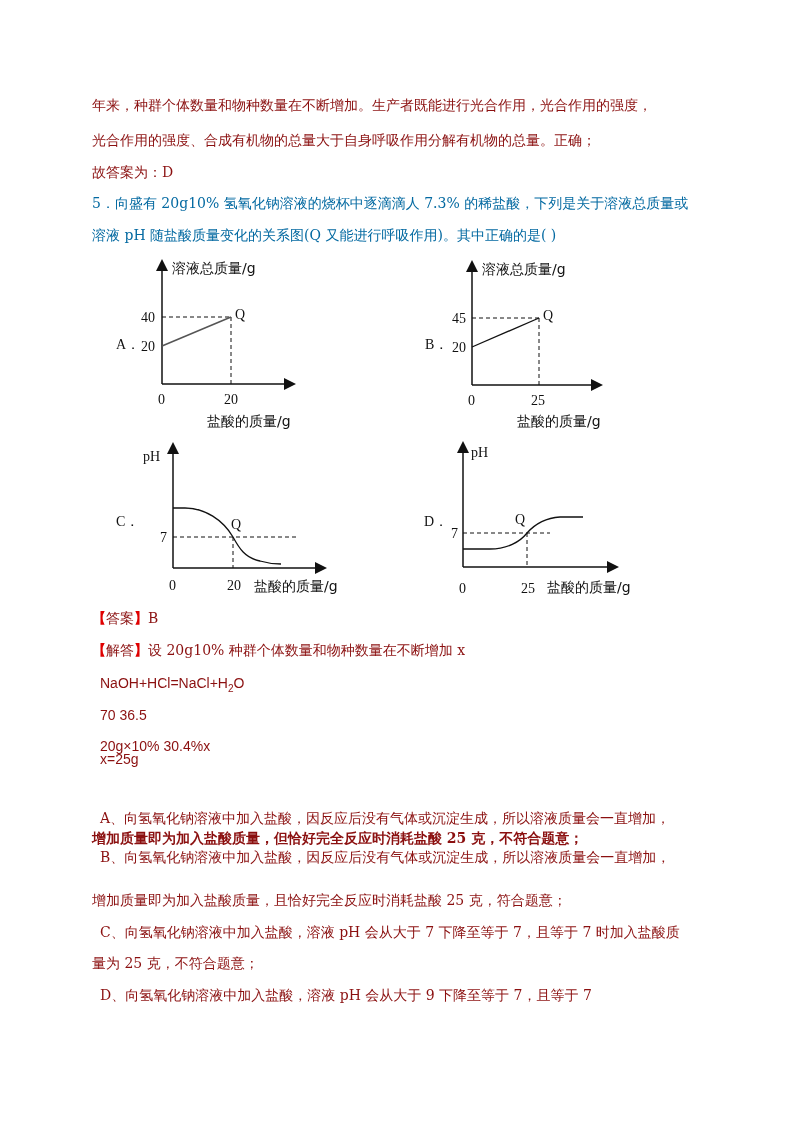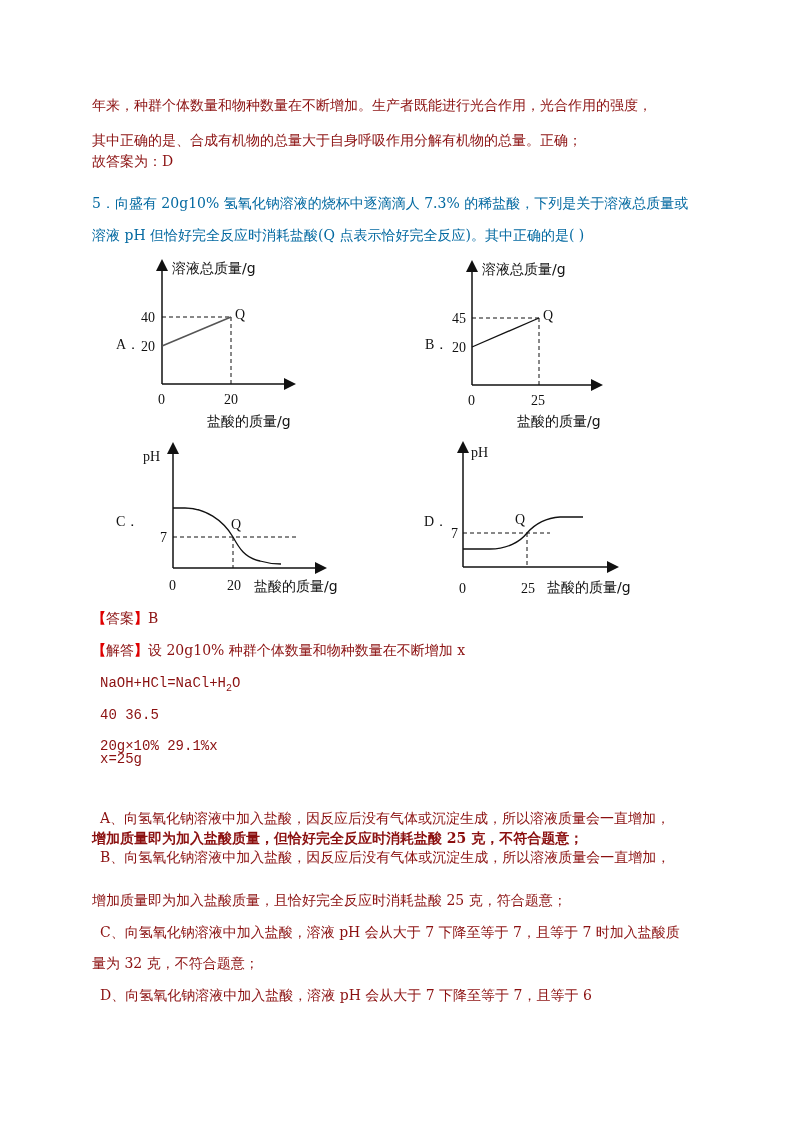--- a/index.html
+++ b/index.html
@@ -2,38 +2,38 @@
 <html><head>
 <meta charset="utf-8">
 <style>
   html, body { margin:0; padding:0; background:#fff; }
   body { width:794px; height:1123px; position:relative; overflow:hidden;
          font-family: "DejaVu Serif", "Liberation Serif", serif; }
   .line { position:absolute; left:92px; font-size:14px; color:#8b1010; white-space:nowrap; line-height:18px; }
   .black { color:#0369a1; }
   .indent { left:100px; }
   .bracket { color:#e00000; font-weight:bold; }
-  .latin { font-family:Liberation Mono, monospace; }
+  .latin { font-family:Liberation Sans, sans-serif; }
   svg text { font-family:"Liberation Serif", "DejaVu Serif", serif; fill:#111; }
   .cn { font-family:"DejaVu Sans", sans-serif; }
   .chart { position:absolute; }
   .opt { position:absolute; font-size:14px; color:#111; font-family:"Liberation Serif", serif; }
   sub { font-size:10px; }
 </style>
 </head>
 <body>
 
 <div class="line" style="top:96px;">年来，种群个体数量和物种数量在不断增加。生产者既能进行光合作用，光合作用的强度，</div>
-<div class="line" style="top:131px;">其中正确的是、合成有机物的总量大于自身呼吸作用分解有机物的总量。正确；</div>
-<div class="line" style="top:152px;">故答案为：D</div>
+<div class="line" style="top:131px;">光合作用的强度、合成有机物的总量大于自身呼吸作用分解有机物的总量。正确；</div>
+<div class="line" style="top:163px;">故答案为：D</div>
 
 <div class="line black" style="top:194px;">
   <span>5．</span><span>向盛有 20g10% 氢氧化钠溶液的烧杯中逐滴滴人 7.3% 的稀盐酸，下列是关于溶液总质量或</span>
 </div>
-<div class="line black" style="top:226px;">溶液 pH 但恰好完全反应时消耗盐酸(Q 点表示恰好完全反应)。其中正确的是(      )</div>
+<div class="line black" style="top:226px;">溶液 pH 随盐酸质量变化的关系图(Q 又能进行呼吸作用)。其中正确的是(      )</div>
 
 <div class="opt" style="left:116px; top:336px;">A．</div>
 <svg class="chart" style="left:135px; top:255px;" width="180" height="175">
   <defs>
     <marker id="arr" markerWidth="8" markerHeight="8" refX="4" refY="4" orient="auto">
       <path d="M0,0 L8,4 L0,8 Z" fill="#111"></path>
     </marker>
   </defs>
   <line x1="27" y1="129" x2="27" y2="10" stroke="#111" stroke-width="1.5" marker-end="url(#arr)"></line>
   <line x1="27" y1="129" x2="155" y2="129" stroke="#111" stroke-width="1.5" marker-end="url(#arr)"></line>
@@ -113,23 +113,23 @@
 <div class="line" style="top:609px;">
   <span class="bracket">【</span><span>答案</span><span class="bracket">】</span><span>B</span>
 </div>
 
 <div class="line" style="top:641px;">
   <span class="bracket">【</span><span>解答</span><span class="bracket">】</span><span>设  20g10% 种群个体数量和物种数量在不断增加 x</span>
 </div>
 <div class="line indent latin" style="top:674px;">
   <span>NaOH+HCl=NaCl+H</span><sub>2</sub><span>O</span>
 </div>
-<div class="line indent latin" style="top:706px;">40 36.5</div>
-<div class="line indent latin" style="top:737px;">20g×10% 29.1%x</div>
+<div class="line indent latin" style="top:706px;">70 36.5</div>
+<div class="line indent latin" style="top:737px;">20g×10% 30.4%x</div>
 <div class="line indent latin" style="top:750px;">x=25g</div>
 
 <div class="line indent" style="top:797px;margin-top:12px;">A、向氢氧化钠溶液中加入盐酸，因反应后没有气体或沉淀生成，所以溶液质量会一直增加，</div>
 <div class="line" style="top:829px;font-weight:bold;">增加质量即为加入盐酸质量，但恰好完全反应时消耗盐酸 25 克，不符合题意；</div>
 <div class="line indent" style="top:848px;">B、向氢氧化钠溶液中加入盐酸，因反应后没有气体或沉淀生成，所以溶液质量会一直增加，</div>
 <div class="line" style="top:891px;text-align:right;">增加质量即为加入盐酸质量，且恰好完全反应时消耗盐酸 25 克，符合题意；</div>
 <div class="line indent" style="top:923px;">C、向氢氧化钠溶液中加入盐酸，溶液 pH 会从大于 7 下降至等于 7，且等于 7 时加入盐酸质</div>
-<div class="line" style="top:954px;">量为 32 克，不符合题意；</div>
-<div class="line indent" style="top:986px;">D、向氢氧化钠溶液中加入盐酸，溶液 pH 会从大于 7 下降至等于 7，且等于 6</div>
+<div class="line" style="top:954px;">量为 25 克，不符合题意；</div>
+<div class="line indent" style="top:986px;">D、向氢氧化钠溶液中加入盐酸，溶液 pH 会从大于 9 下降至等于 7，且等于 7</div>
 
 </body></html>

